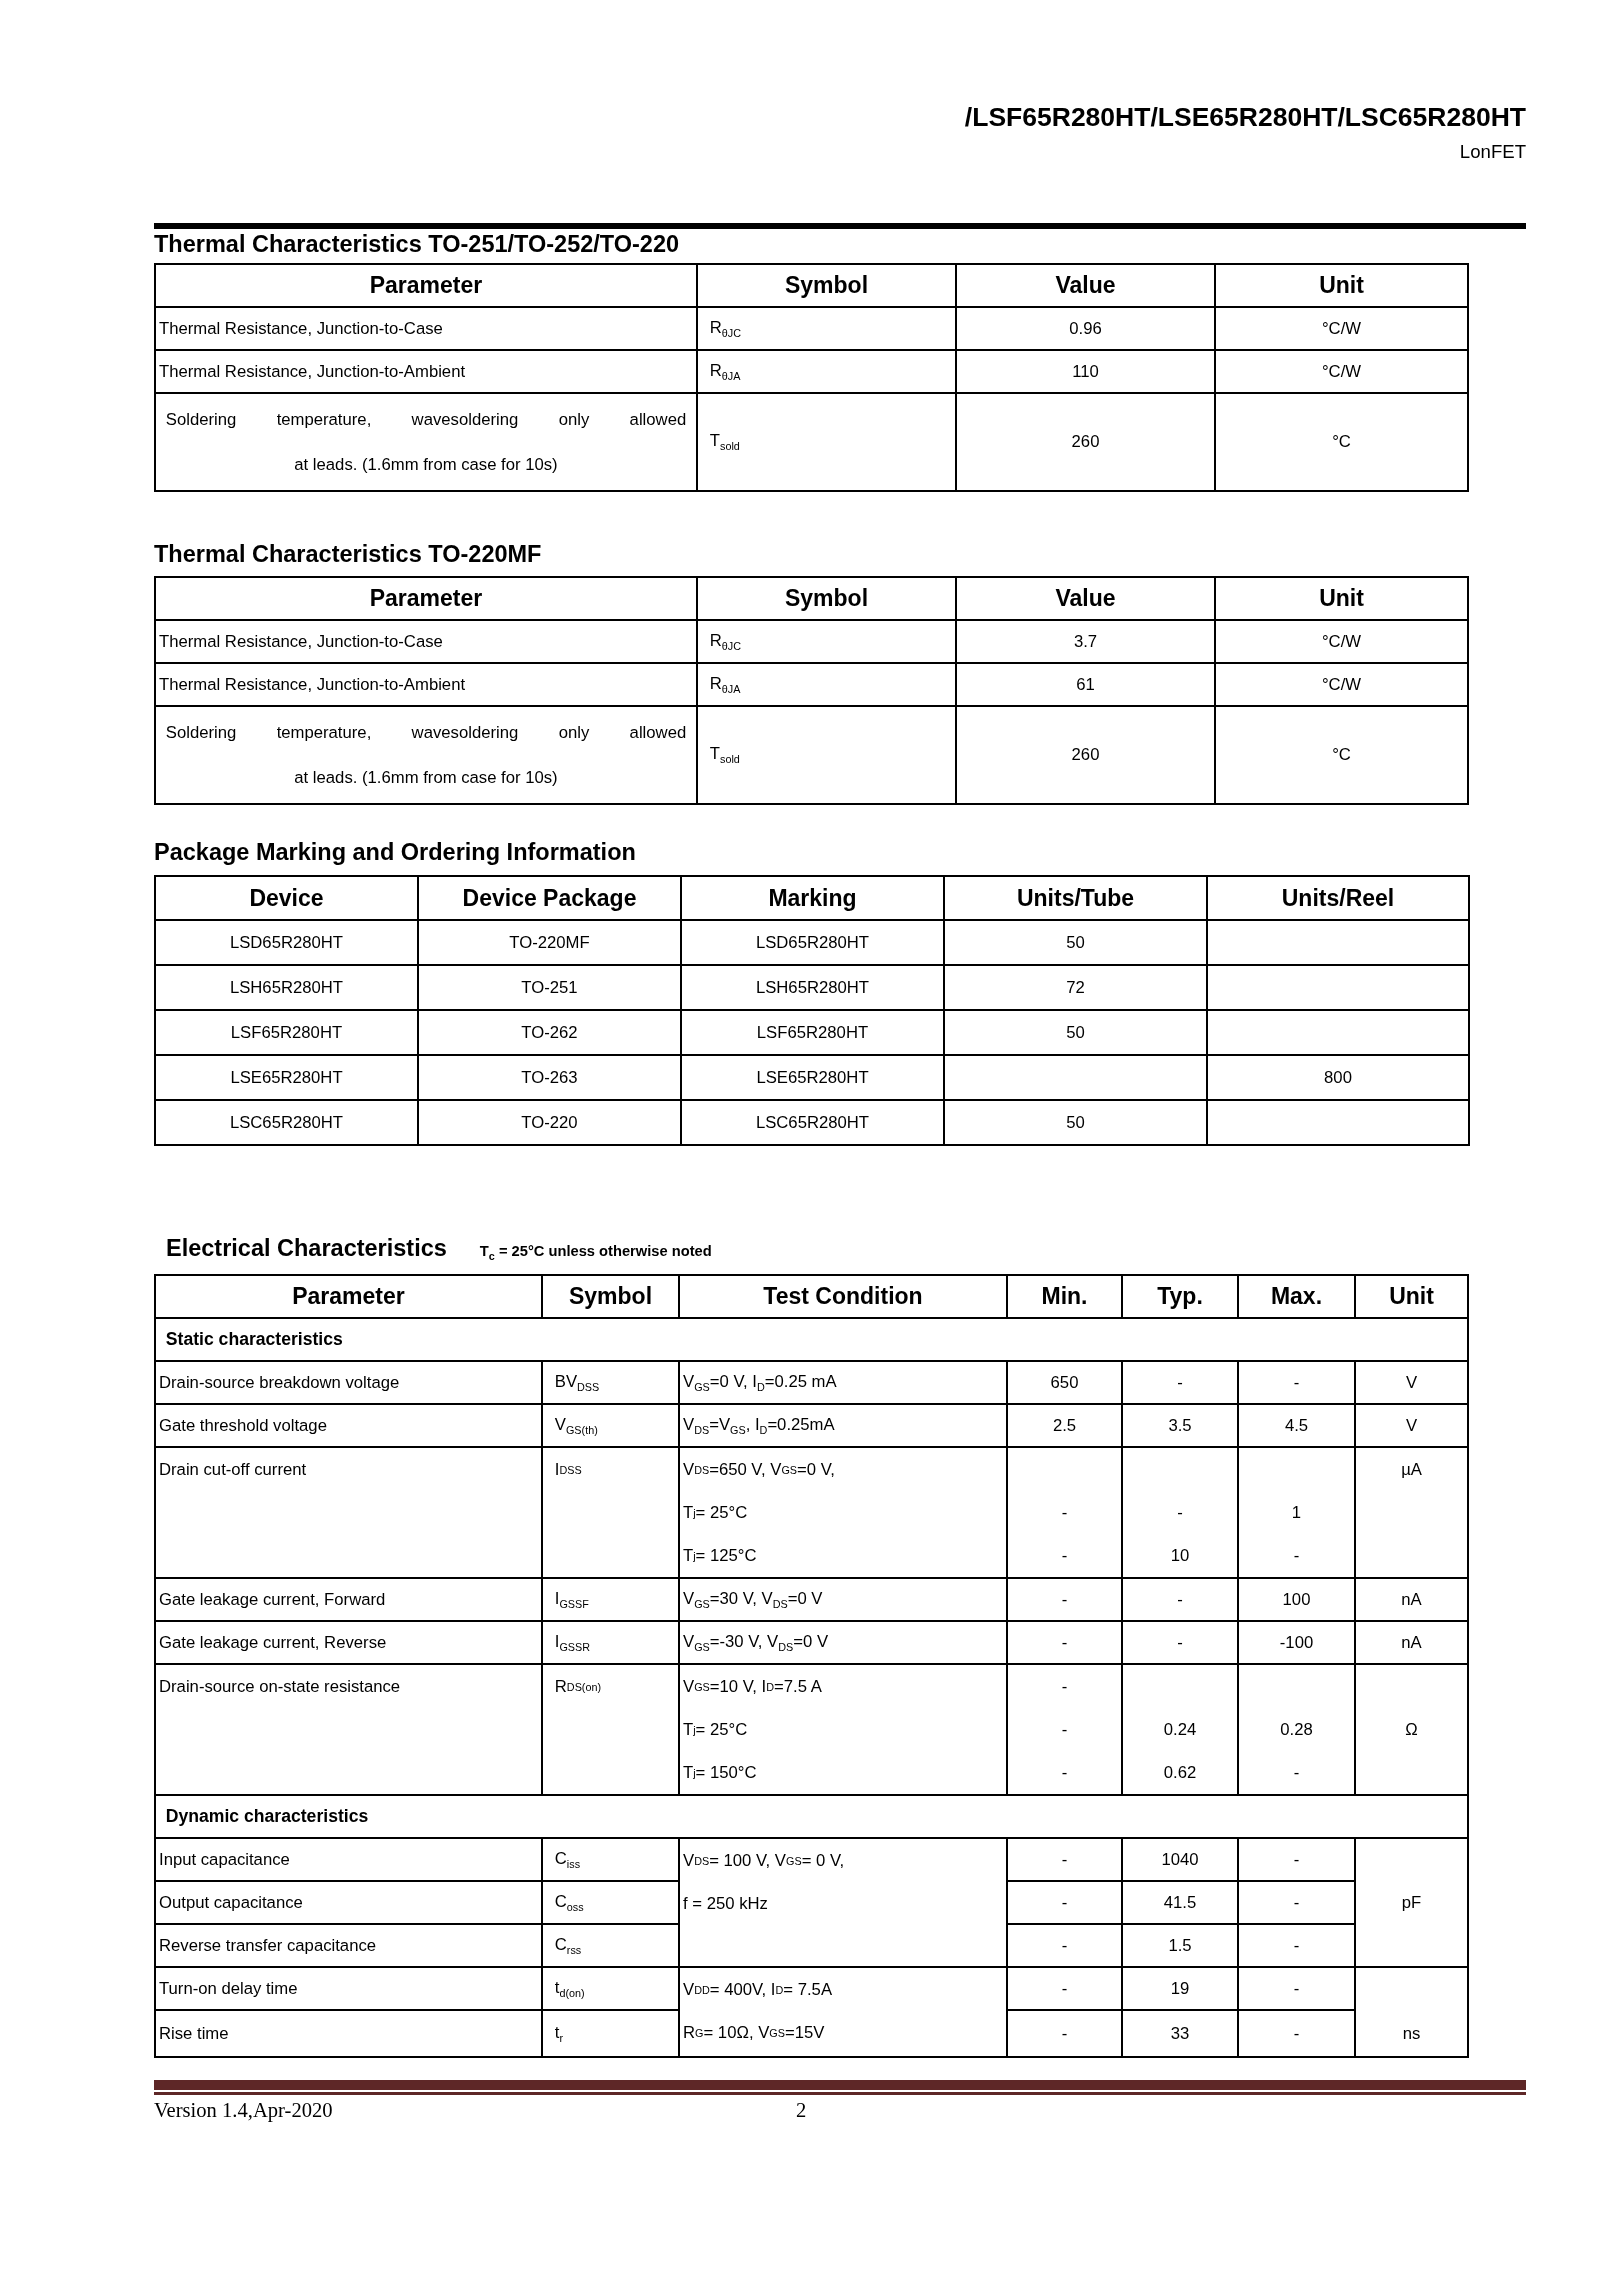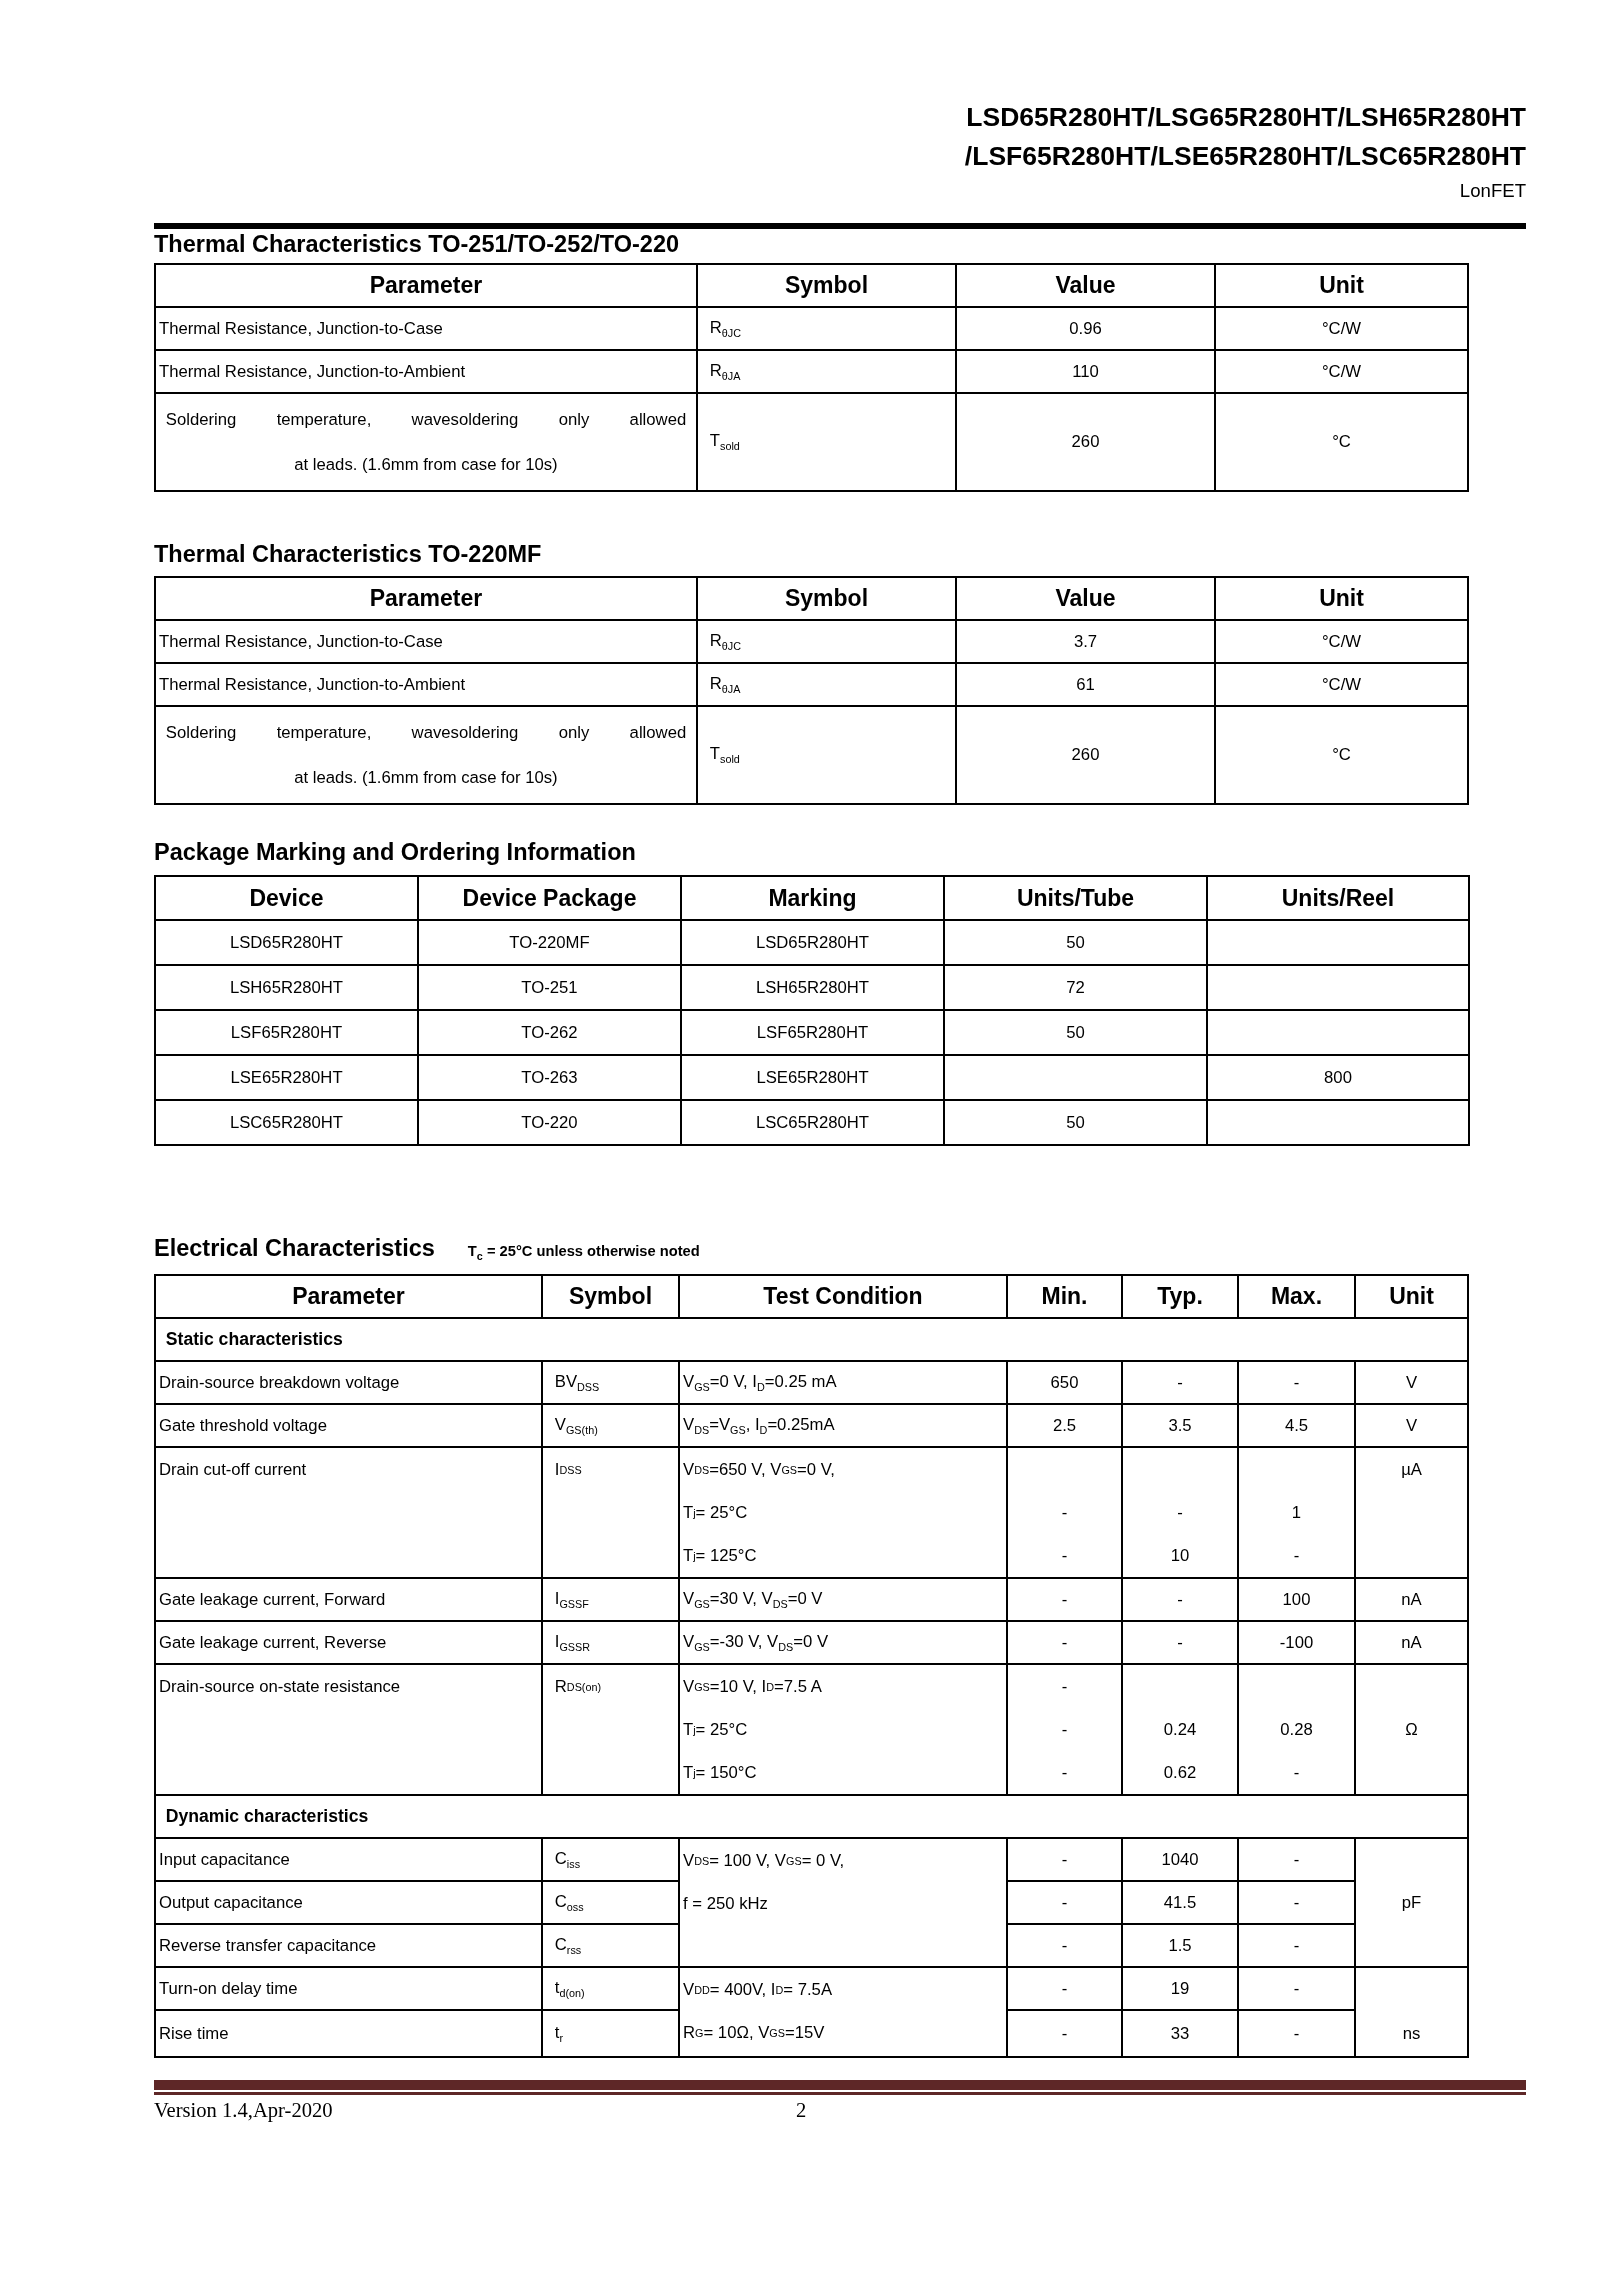--- a/index.html
+++ b/index.html
@@ -40,21 +40,20 @@
   .band-b {height:2.9px; background:#5e2727;}
   .footer-text {position:absolute; top:2099px; left:154px; font-family:"Liberation Serif", serif; font-size:20.6px;}
   .footer-page {position:absolute; top:2099px; left:796px; font-family:"Liberation Serif", serif; font-size:20.6px;}
 </style>
 </head>
 <body>
 
 <div class="page">
 
   <div class="doc-header">
-    <div class="doc-title">LSD65R280HT/LSG65R280HT/LSH65R280HT</div>
     <div class="doc-title">/LSF65R280HT/LSE65R280HT/LSC65R280HT</div>
     <div class="brand">LonFET</div>
   </div>
   <div class="header-rule"></div>
 
   <div class="sec-title" style="top:231px;">Thermal Characteristics TO-251/TO-252/TO-220</div>
   <table style="top:263px; width:1312px;">
     <colgroup>
         <col style="width:542px">
         <col style="width:259px">
@@ -179,21 +178,21 @@
     <tr class="h46">
       <td>LSC65R280HT</td>
       <td>TO-220</td>
       <td>LSC65R280HT</td>
       <td>50</td>
       <td></td>
     </tr>
   </tbody>
     </table>
 
-  <div class="ec-title-row" style="top:1235px;">
+  <div class="ec-title-row" style="top:1235px;margin-left:12px;">
     <span class="sec-title" style="position:static;">Electrical Characteristics</span>
     <span class="ec-note">T<sub>c</sub> = 25°C unless otherwise noted</span>
   </div>
   <table style="top:1274px; width:1312px;">
     <colgroup>
         <col style="width:387px">
         <col style="width:137px">
         <col style="width:328px">
         <col style="width:115px">
         <col style="width:116px">

